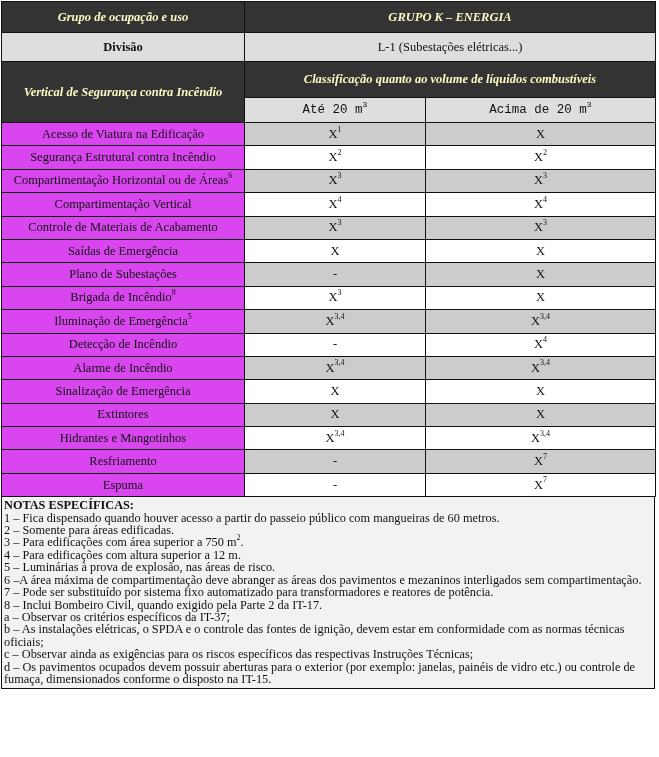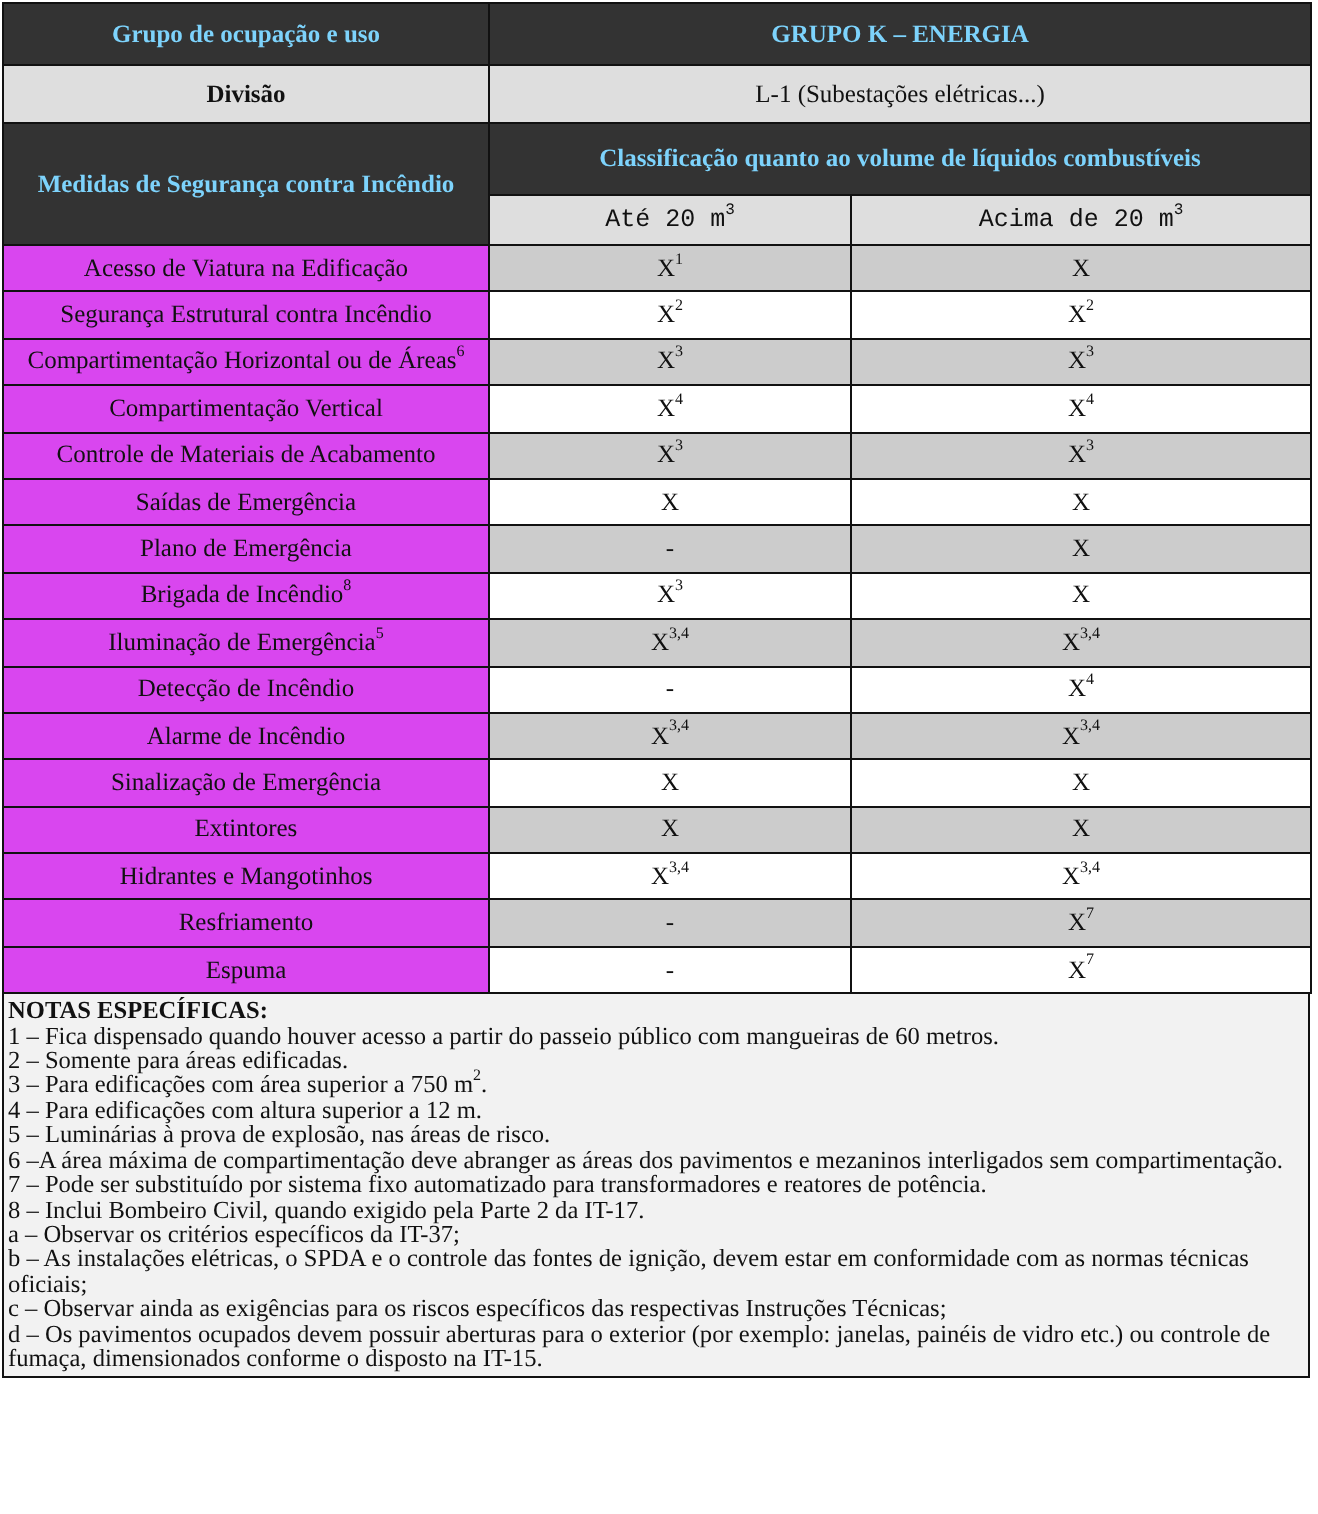--- a/index.html
+++ b/index.html
@@ -1,21 +1,21 @@
 <!DOCTYPE html>
 <html><head>
   <meta charset="utf-8">
   <style>
     html, body { margin: 0; padding: 0; background: #ffffff; }
     body { width: 659px; height: 757px; position: relative; overflow: hidden;
            font-family: "Liberation Serif", "DejaVu Serif", serif; color: #111; }
     .wrap { position: absolute; left: 1px; top: 1px; width: 654px; }
     table.grid { border-collapse: collapse; width: 654px; table-layout: fixed; }
     table.grid td { border: 1.5px solid #111; text-align: center; vertical-align: middle; padding: 0; font-size: 12.5px; }
-    .dark { background: #333333; color: #7dd3fc; font-weight: bold; }
+    .dark { background: #333333; color: #fef9c3; font-weight: bold; font-style: italic; }
     .light { background: #dedede; }
     .label-cell { background: #d946ef; }
     .shade { background: #cccccc; }
     .white { background: #ffffff; }
     .h1 td { height: 30px; }
     .h2 td { height: 28px; margin-left: 16px; }
     .h3a td { height: 35px; }
     .h3b td { height: 24px; font-family: Liberation Mono, monospace; }
     .drow td { height: 22.4px; }
     sup { font-size: 8px; line-height: 0; position: relative; top: -1px; vertical-align: super; }
@@ -37,21 +37,21 @@
     <tbody>
         <tr class="h1">
       <td class="dark">Grupo de ocupação e uso</td>
       <td class="dark" colspan="2">GRUPO K – ENERGIA</td>
     </tr>
     <tr class="h2">
       <td class="light" style="font-weight:bold">Divisão</td>
       <td class="light" colspan="2">L-1 (Subestações elétricas...)</td>
     </tr>
     <tr class="h3a">
-      <td class="dark" rowspan="2">Medidas de Segurança contra Incêndio</td>
+      <td class="dark" rowspan="2">Vertical de Segurança contra Incêndio</td>
       <td class="dark" colspan="2">Classificação quanto ao volume de líquidos combustíveis</td>
     </tr>
     <tr class="h3b">
       <td class="light"><span>Até 20 m</span><sup>3</sup></td>
       <td class="light"><span>Acima de 20 m</span><sup>3</sup></td>
     </tr>
     </tbody>
       <tbody id="rows">
         <tr class="drow">
           <td class="label-cell"><span>Acesso de Viatura na Edificação</span><sup></sup></td>
@@ -77,21 +77,21 @@
           <td class="label-cell"><span>Controle de Materiais de Acabamento</span><sup></sup></td>
           <td class="shade"><span>X</span><sup>3</sup></td>
           <td class="shade"><span>X</span><sup>3</sup></td>
         </tr>
         <tr class="drow">
           <td class="label-cell"><span>Saídas de Emergência</span><sup></sup></td>
           <td class="white"><span>X</span><sup></sup></td>
           <td class="white"><span>X</span><sup></sup></td>
         </tr>
         <tr class="drow">
-          <td class="label-cell"><span>Plano de Emergência</span><sup></sup></td>
+          <td class="label-cell"><span>Plano de Subestações</span><sup></sup></td>
           <td class="shade"><span>-</span><sup></sup></td>
           <td class="shade"><span>X</span><sup></sup></td>
         </tr>
         <tr class="drow">
           <td class="label-cell"><span>Brigada de Incêndio</span><sup>8</sup></td>
           <td class="white"><span>X</span><sup>3</sup></td>
           <td class="white"><span>X</span><sup></sup></td>
         </tr>
         <tr class="drow">
           <td class="label-cell"><span>Iluminação de Emergência</span><sup>5</sup></td>

